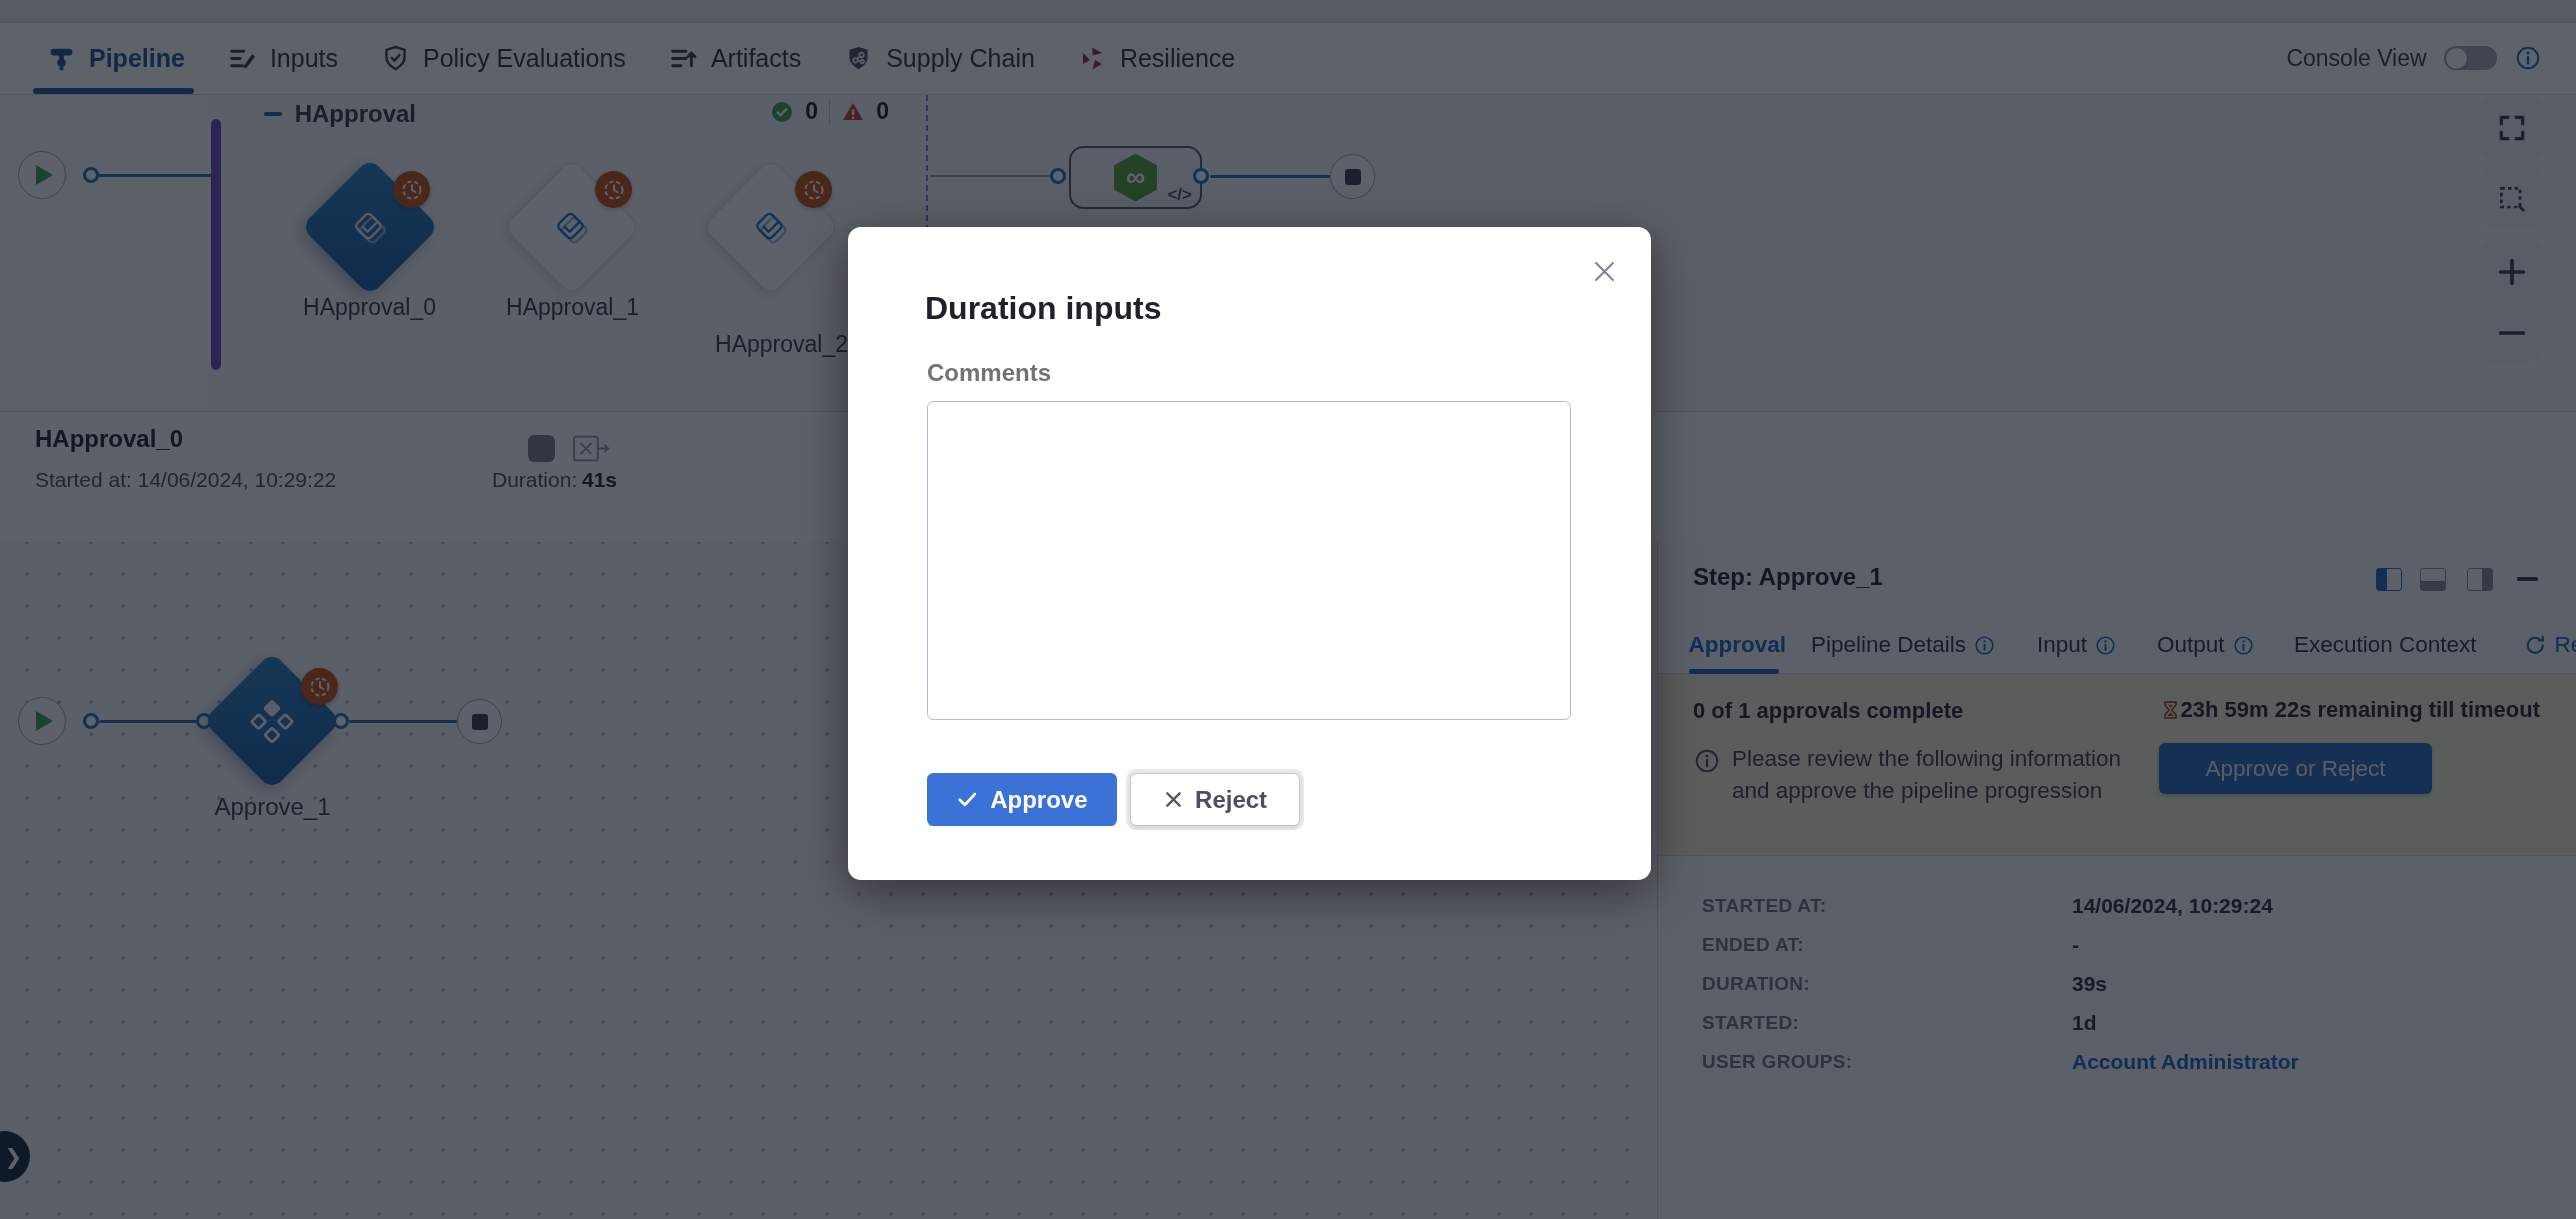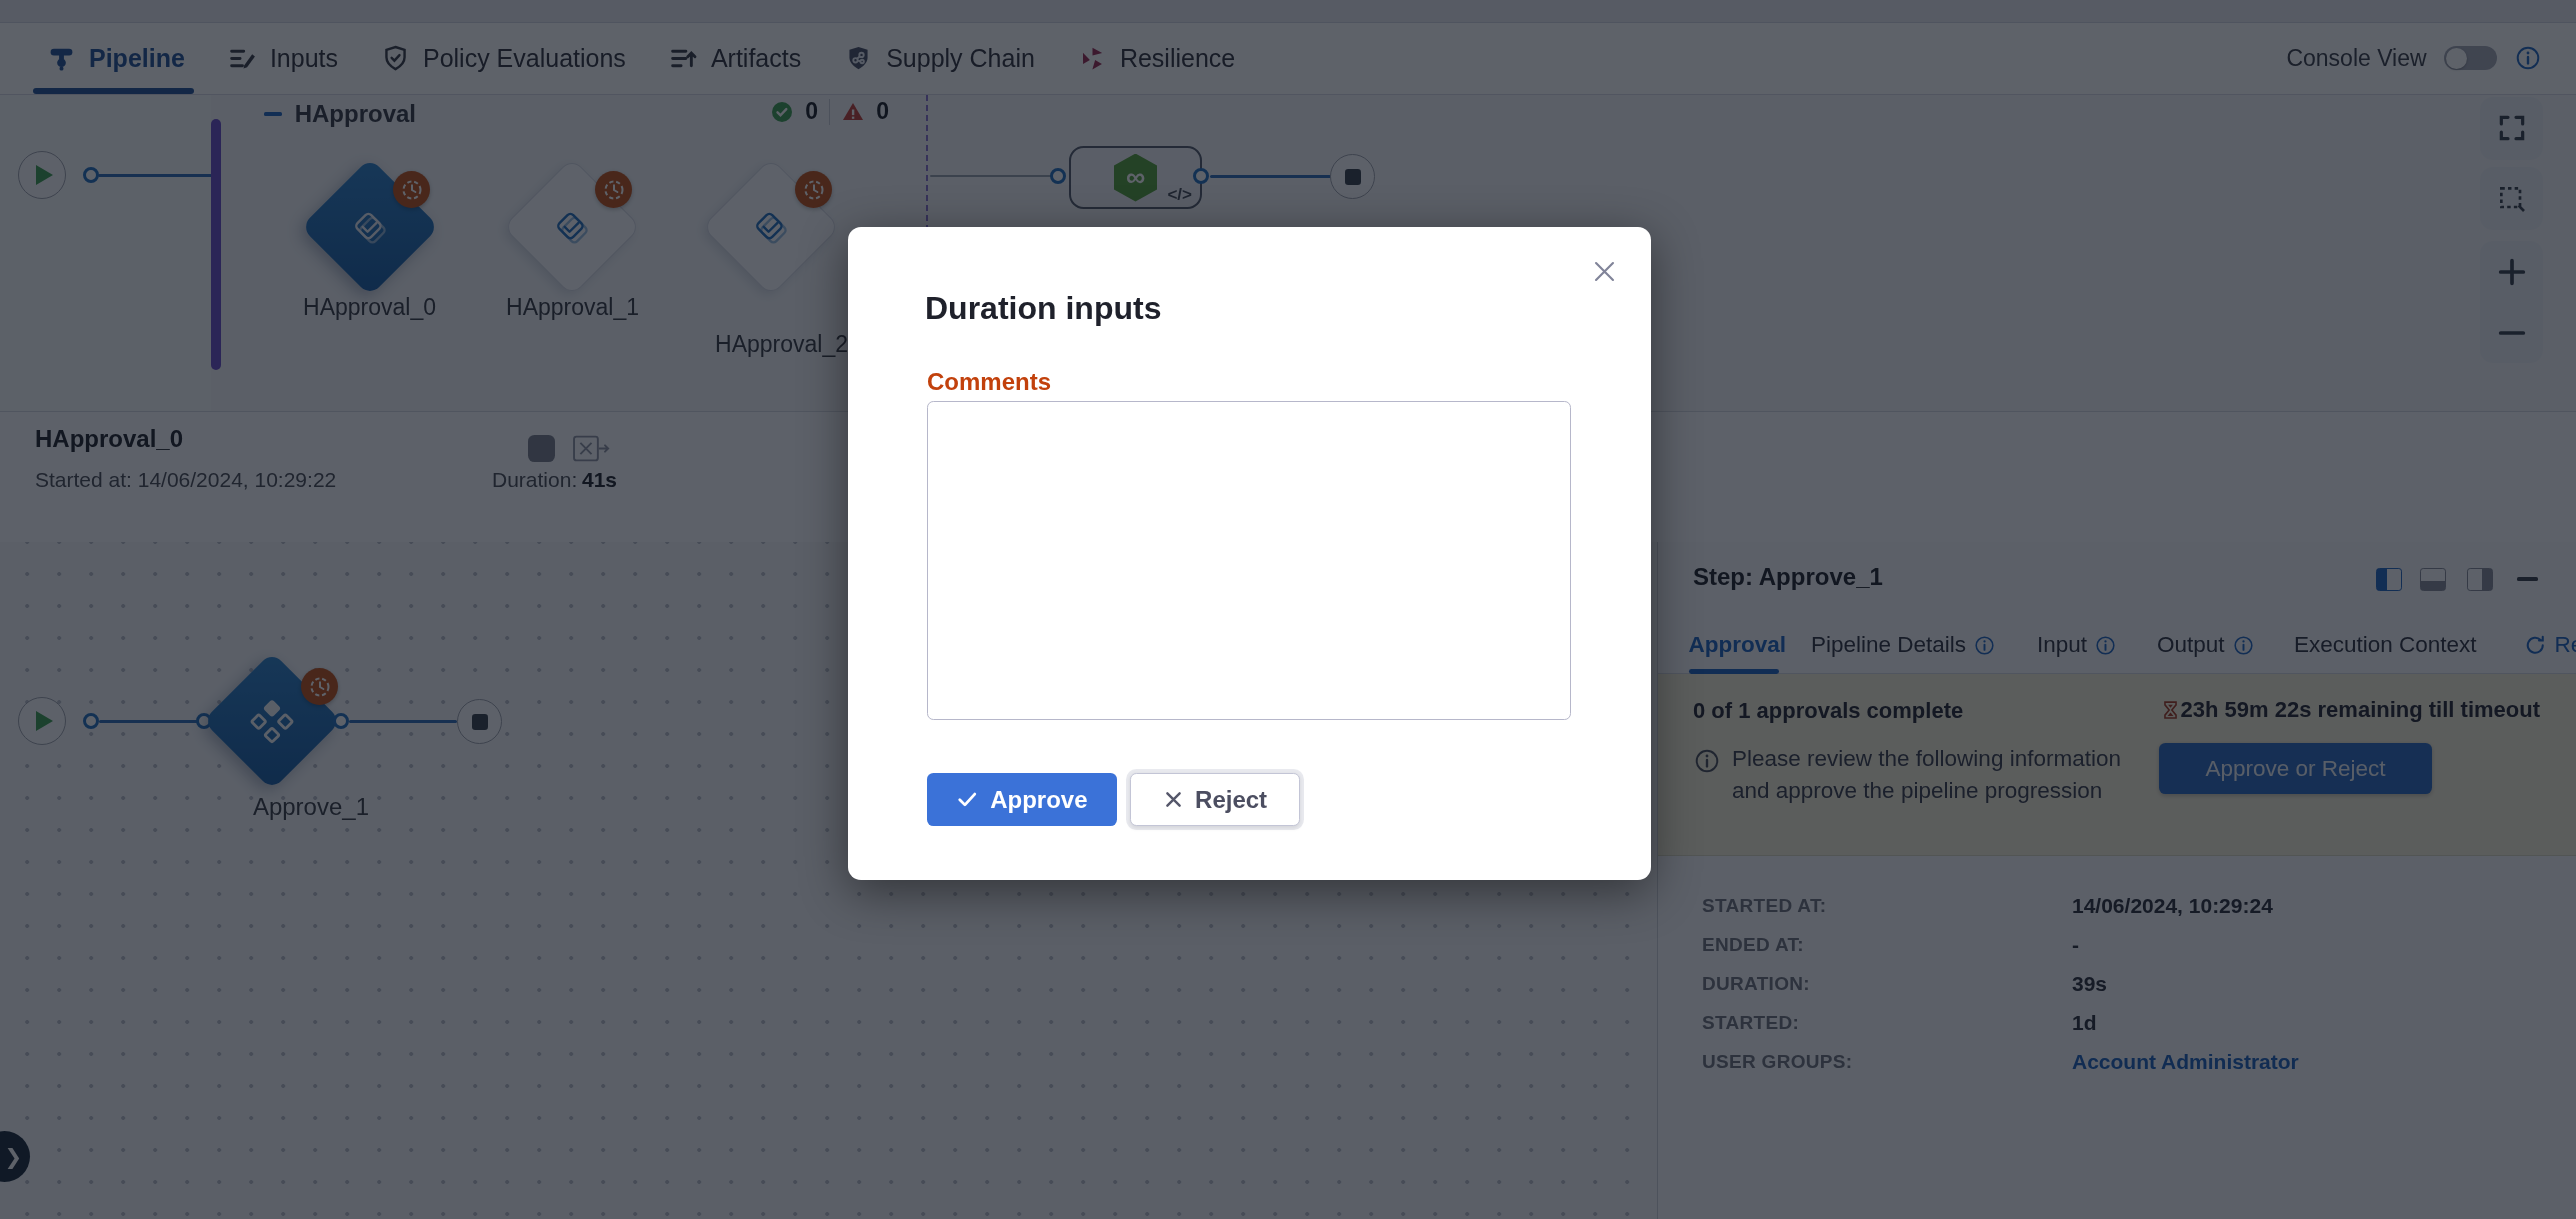--- a/index.html
+++ b/index.html
@@ -83,21 +83,21 @@
   .drow{display:flex;align-items:center;height:39px;padding-left:44px;}
   .dlabel{width:370px;font-size:19px;font-weight:700;color:#71747f;letter-spacing:0.3px;}
   .dvalue{font-size:21px;font-weight:700;color:#2d303d;}
   .dvalue.link{color:#1e62bc;}
 
   
   .overlay{left:0;top:0;width:2576px;height:1220px;background:rgba(11,17,27,0.66);z-index:50;}
   .modal{left:848px;top:227px;width:803px;height:653px;background:#ffffff;border-radius:13px;z-index:60;box-shadow:0 11.2px 48px rgba(0,0,0,.45);}
   .mclose{right:29px;top:27px;width:35px;height:35px;display:flex;align-items:center;justify-content:center;cursor:pointer;}
   .mtitle{left:77px;top:63px;font-size:32px;font-weight:700;color:#1f212b;}
-  .mcomments{left:79px;top:141px;font-size:24px;font-weight:700;color:#c2410c;}
+  .mcomments{left:79px;top:132px;font-size:24px;font-weight:700;color:#737373;}
   .mtextarea{left:79px;top:174px;width:644px;height:319px;border:1.6px solid #b6b7ca;border-radius:6.4px;background:#fff;resize:none;outline:none;font-size:22.5px;padding:13px;color:#2a2c36;}
   .mbtnrow{left:79px;top:546px;display:flex;gap:13px;}
   .btn{height:53px;border-radius:6.4px;display:flex;align-items:center;justify-content:center;gap:11.2px;font-size:24px;font-weight:600;}
   .btn.approve{width:190px;background:#3b72d8;color:#ffffff;}
   .btn.reject{width:170px;background:#ffffff;color:#4c4e61;border:1.2px solid #c3c5d6;box-shadow:0 0 0 4px rgba(176,180,198,0.28),0 1.6px 4px rgba(0,0,0,.12);}
 
   svg{display:block;}
 </style>
 </head>
 <body>
@@ -348,21 +348,21 @@
           <path d="M12 7.2v4.8l3.4 2" stroke="#fff" stroke-width="2" fill="none" stroke-linecap="round"></path>
         </svg>
     </div>
 
     <div class="abs port" style="left:333px;top:171px;"></div>
     <div class="abs edge" style="left:349px;top:178px;width:108px;"></div>
     <div class="abs node-circle" style="left:457px;top:157px;width:45px;height:45px;">
         <div class="endsq"></div>
       </div>
 
-    <div class="abs biglabel" style="left:176px;top:251px;text-align:right;">Approve_1</div>
+    <div class="abs biglabel" style="left:176px;top:251px;">Approve_1</div>
   </div>
 
   <div class="abs edgebtn">❯</div>
 
   <div class="abs panel">
     <div class="abs paneltitle">Step: Approve_1</div>
 
     <div class="abs" style="left:718px;top:26px;">
       <div class="viewicon active">
           <div class="fill" style="left:0;top:0;width:10.4px;height:100%;"></div>

